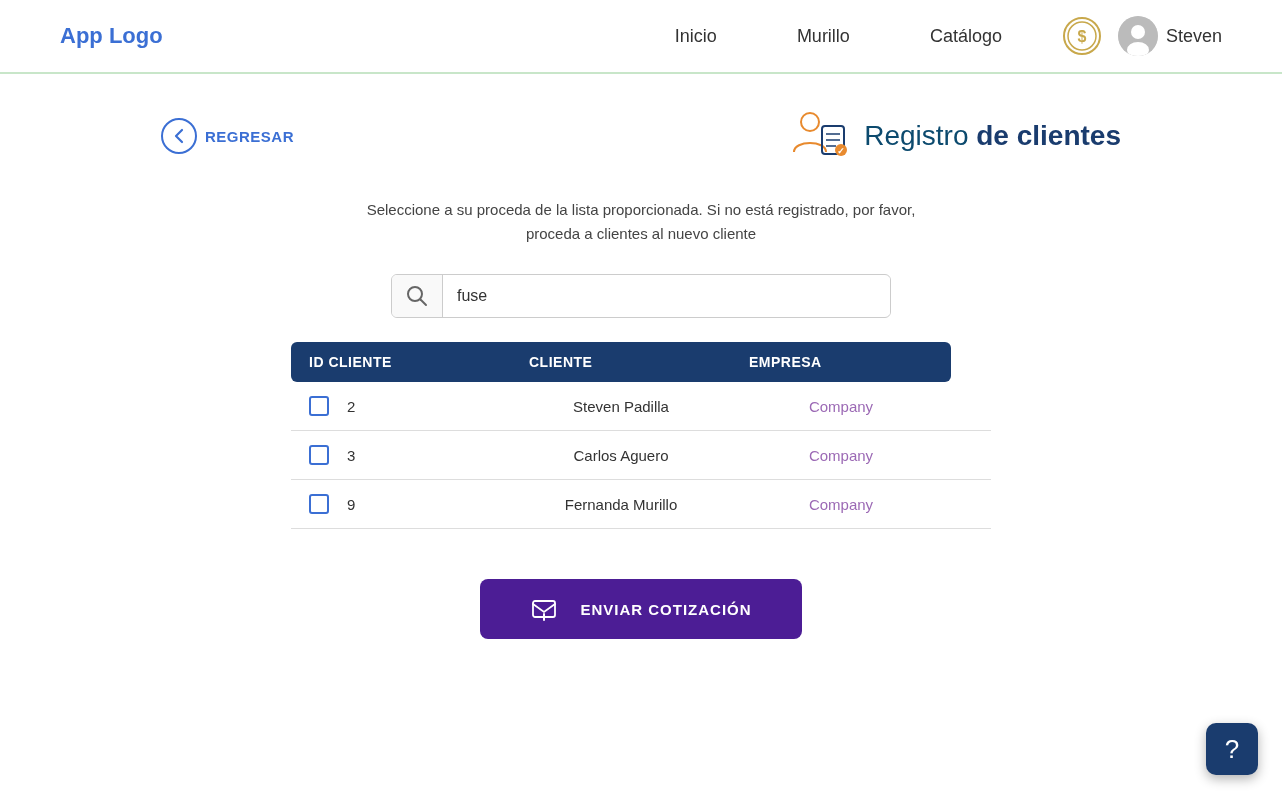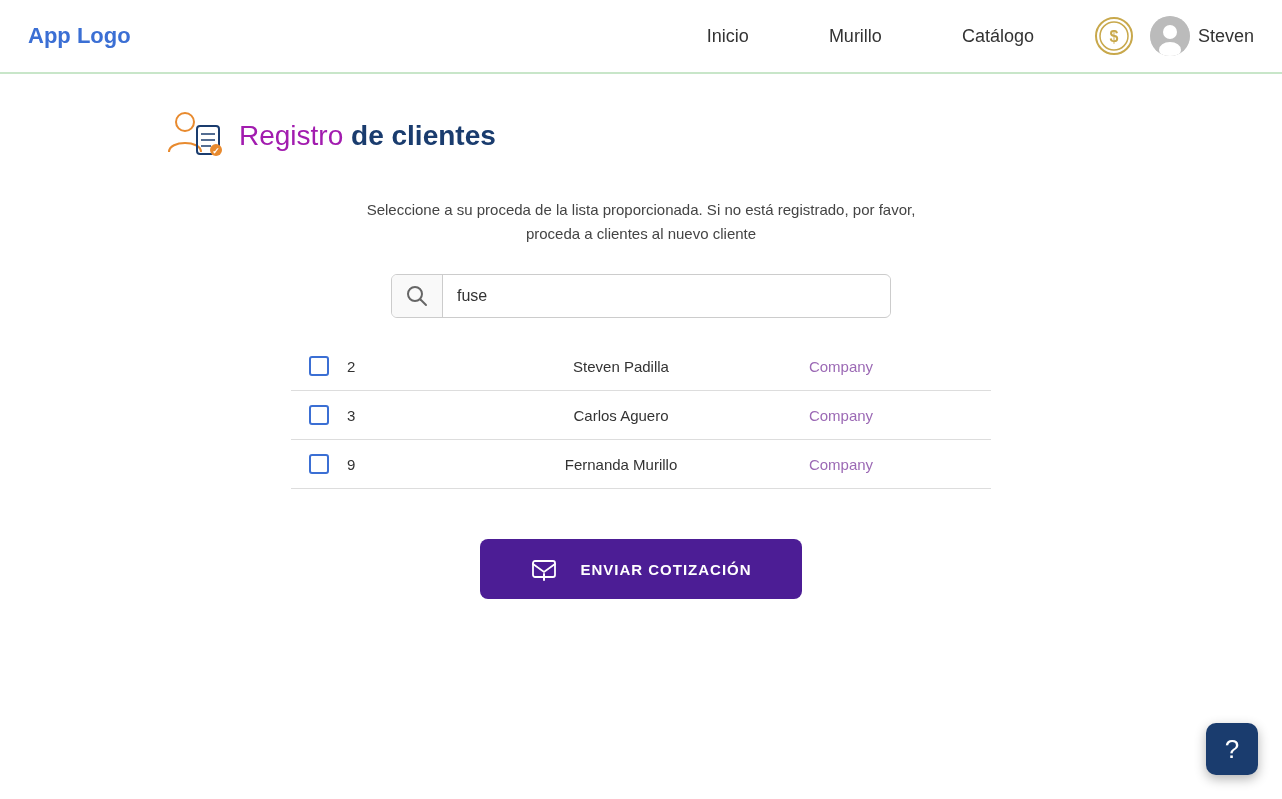--- a/index.html
+++ b/index.html
@@ -8,21 +8,21 @@
       background: #fff;
       min-height: 799px;
       width: 1282px;
       overflow-x: hidden;
     }
 
     
     nav {
       display: flex;
       align-items: center;
-      padding: 0 28px;
+      padding: 0 60px;
       height: 74px;
       border-bottom: 2px solid #c8e6c9;
       background: #fff;
     }
     .nav-logo {
       color: #3b6fd4;
       font-size: 22px;
       font-weight: bold;
       margin-right: auto;
     }
@@ -107,21 +107,21 @@
       align-items: center;
       gap: 14px;
     }
     .page-icon {
       width: 64px;
       height: 64px;
     }
     .page-title {
       font-size: 28px;
     }
-    .page-title .normal { color: #a21caf; }
+    .page-title .normal { color: #0c4a6e; }
     .page-title .bold { color: #1a3c6e; font-weight: bold; }
     .register-btn {
       background: #e88a2e;
       color: #fff;
       border: none;
       border-radius: 8px;
       padding: 14px 24px;
       font-size: 15px;
       font-weight: bold;
       cursor: pointer;
@@ -291,20 +291,28 @@
         </svg>
       </div>
       <span class="user-name">Steven</span>
     </div>
   </div>
 </nav>
 
 <div class="main">
 
   <div class="top-bar">
+    <div class="back-btn">
+      <div class="back-circle">
+        <svg width="18" height="18" viewBox="0 0 18 18" fill="none">
+          <polyline points="12,3 6,9 12,15" stroke="#3b6fd4" stroke-width="2.2" stroke-linecap="round" stroke-linejoin="round"></polyline>
+        </svg>
+      </div>
+      <span>REGRESAR</span>
+    </div>
 
     <div class="page-title-section">
       <svg class="page-icon" viewBox="0 0 64 64" fill="none" xmlns="http://www.w3.org/2000/svg">
 
         <circle cx="24" cy="18" r="9" stroke="#e88a2e" stroke-width="2" fill="none"></circle>
         <path d="M8 48 C8 36 40 36 40 48" stroke="#e88a2e" stroke-width="2" fill="none"></path>
         <rect x="36" y="22" width="22" height="28" rx="3" stroke="#1a3c6e" stroke-width="2" fill="none"></rect>
         <line x1="40" y1="30" x2="54" y2="30" stroke="#1a3c6e" stroke-width="1.5"></line>
         <line x1="40" y1="36" x2="54" y2="36" stroke="#1a3c6e" stroke-width="1.5"></line>
         <line x1="40" y1="42" x2="50" y2="42" stroke="#1a3c6e" stroke-width="1.5"></line>
@@ -329,20 +337,25 @@
     <div class="search-icon-box">
       <svg width="22" height="22" viewBox="0 0 22 22" fill="none">
         <circle cx="9" cy="9" r="7" stroke="#666" stroke-width="2"></circle>
         <line x1="14.5" y1="14.5" x2="20" y2="20" stroke="#666" stroke-width="2" stroke-linecap="round"></line>
       </svg>
     </div>
     <input class="search-input" type="text" value="fuse" style="">
   </div>
 
   <div class="table-wrapper">
+    <div class="table-header">
+      <div class="th">ID CLIENTE</div>
+      <div class="th">CLIENTE</div>
+      <div class="th">EMPRESA</div>
+    </div>
 
     <div class="table-row">
       <div class="td id-col">
         <div class="checkbox"></div>
         <span>2</span>
       </div>
       <div class="td client-col">
         <span>Steven  Padilla</span>
       </div>
       <div class="td company-col">

